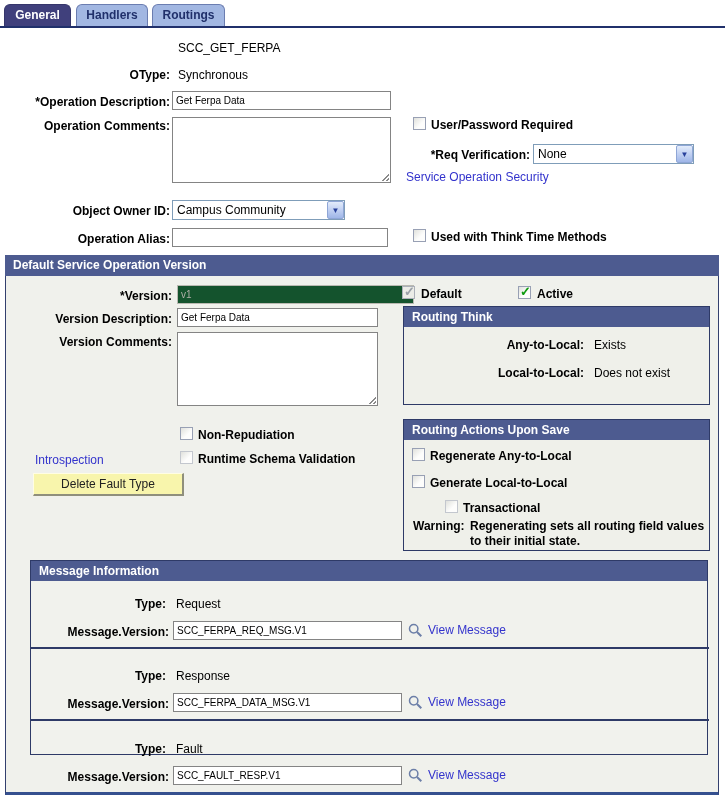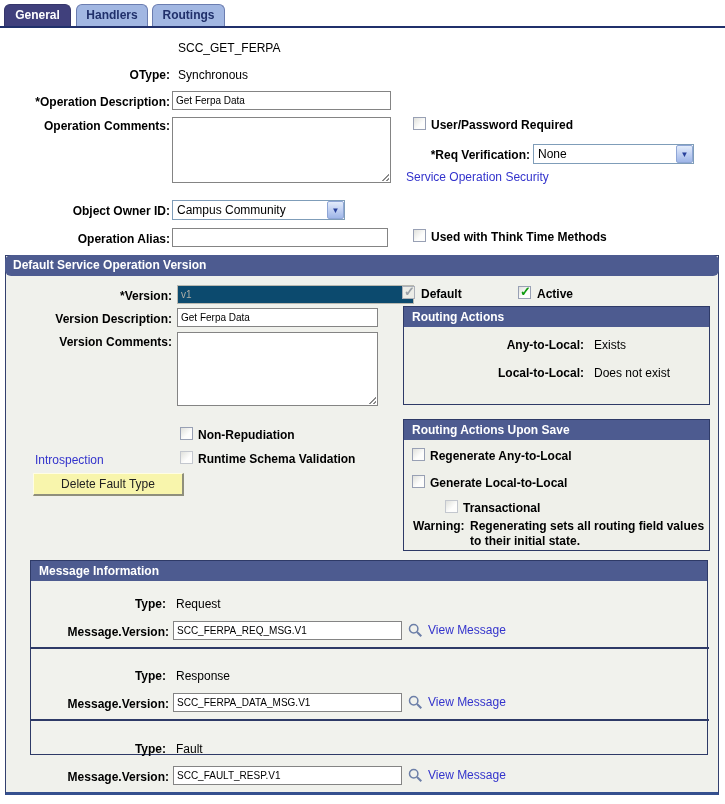--- a/index.html
+++ b/index.html
@@ -18,21 +18,21 @@
     border:1px solid #6B7DB0; border-bottom:none; cursor:default;
   }
   .tab.active { background:#40407C; color:#FFFFFF; border-color:#36366B; }
   .tab.inactive { background:#A2B7E2; color:#20306B; }
   .tabline { position:absolute; left:0; top:26px; width:725px; height:2px; background:#20306B; }
 
   input.txt {
     position:absolute; height:19px; border:1px solid #848484; background:#fff;
     font-family:"Liberation Sans", sans-serif; font-size:10px; padding:1px 3px; color:#000;
   }
-  input.txt.disabled { background:#0c4a6e; border-color:#B9B9B1; color:#AFAFA7; }
+  input.txt.disabled { background:#14532d; border-color:#B9B9B1; color:#AFAFA7; }
   textarea.ta {
     position:absolute; border:1px solid #848484; background:#fff; resize:none;
     font-family:"Liberation Sans", sans-serif; font-size:12px; padding:2px 3px; color:#000;
   }
   .grip {
     position:absolute; width:10px; height:10px;
     clip-path:polygon(100% 0, 100% 100%, 0 100%);
     background:repeating-linear-gradient(135deg,#8A8A8A 0,#8A8A8A 1px,transparent 1px,transparent 3px);
     cursor:nwse-resize;
   }
@@ -66,21 +66,21 @@
   .bar {
     position:absolute; left:0; top:0; right:0; height:20px; background:#4D5B90;
     color:#fff; font-weight:bold; font-size:12px; line-height:20px; padding-left:8px;
   }
   .outerbox {
     position:absolute; left:5px; top:255px; width:714px; height:540px;
     border:1px solid #33406E; border-bottom:3px solid #35508F; background:#F0F1EC;
   }
   .outerbar {
     position:absolute; left:5px; top:255px; width:714px; height:21px; background:#4D5B90;
-    color:#fff; font-weight:bold; font-size:12px; line-height:21px; padding-left:8px;border-radius:6px;
+    color:#fff; font-weight:bold; font-size:12px; line-height:21px; padding-left:8px;
   }
   .hline { position:absolute; left:0; height:2px; background:#2E3A67; }
 
   .btn {
     position:absolute; background:#F8F5AC;
     border-top:1px solid #FFFDE4; border-left:1px solid #FFFDE4;
     border-right:2px solid #8F8F7C; border-bottom:2px solid #8F8F7C;
     font-family:"Liberation Sans", sans-serif; font-size:12px; color:#222;
     text-align:center; cursor:pointer;
   }
@@ -144,21 +144,21 @@
   <span class="cblabel" style="left:537px;top:287px">Active</span>
 
   <span class="lbl r" style="left:0;top:312px;width:172px">Version Description:</span>
   <input class="txt" style="left: 177px; top: 308px; width: 201px;" value="Get Ferpa Data">
 
   <span class="lbl r" style="left:0;top:335px;width:172px">Version Comments:</span>
   <textarea class="ta" style="left: 177px; top: 332px; width: 201px; height: 74px;"></textarea>
   <span class="grip" style="left:366px;top:394px"></span>
 
   <div class="groupbox" style="left:403px;top:306px;width:307px;height:99px">
-    <div class="bar">Routing Actions</div>
+    <div class="bar">Routing Think</div>
     <span class="lbl r" style="left:0;top:31px;width:180px">Any-to-Local:</span>
     <span class="val" style="left:190px;top:31px">Exists</span>
     <span class="lbl r" style="left:0;top:59px;width:180px">Local-to-Local:</span>
     <span class="val" style="left:190px;top:59px">Does not exist</span>
   </div>
 
   <span class="cb" style="left:180px;top:427px"></span>
   <span class="cblabel" style="left:198px;top:428px">Non-Repudiation</span>
 
   <a class="lnk" style="left:35px;top:453px">Introspection</a>

